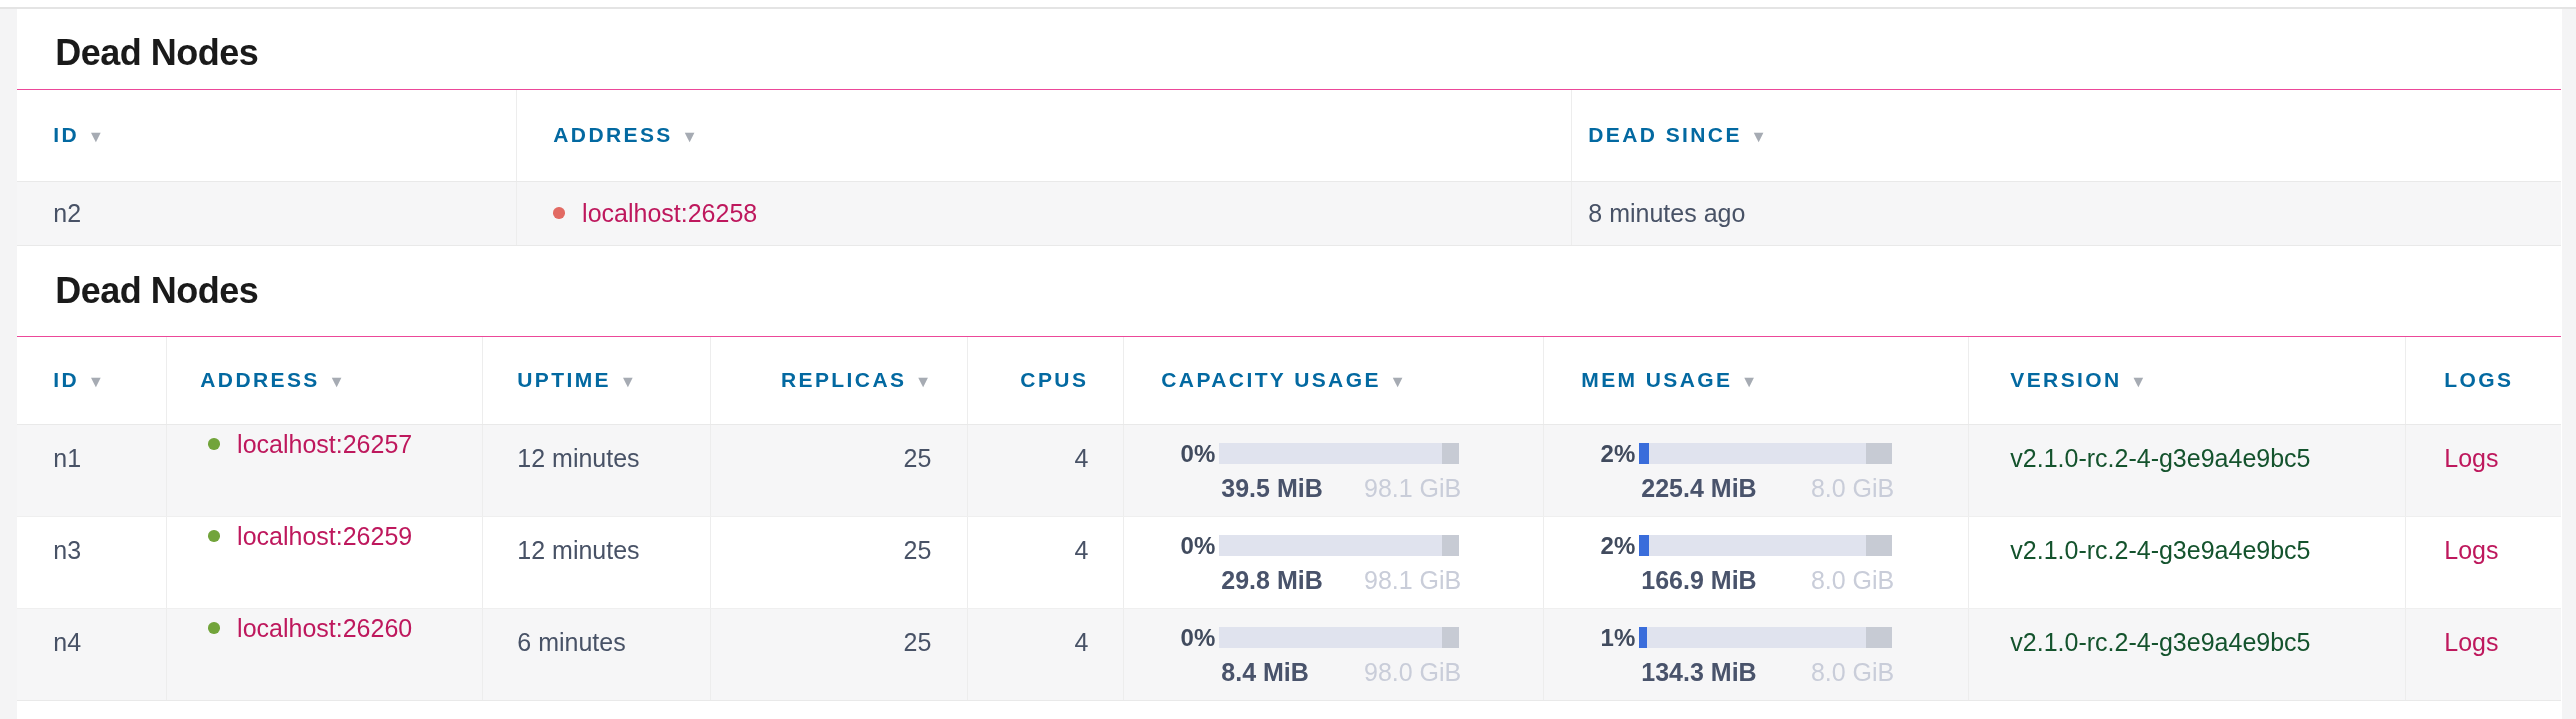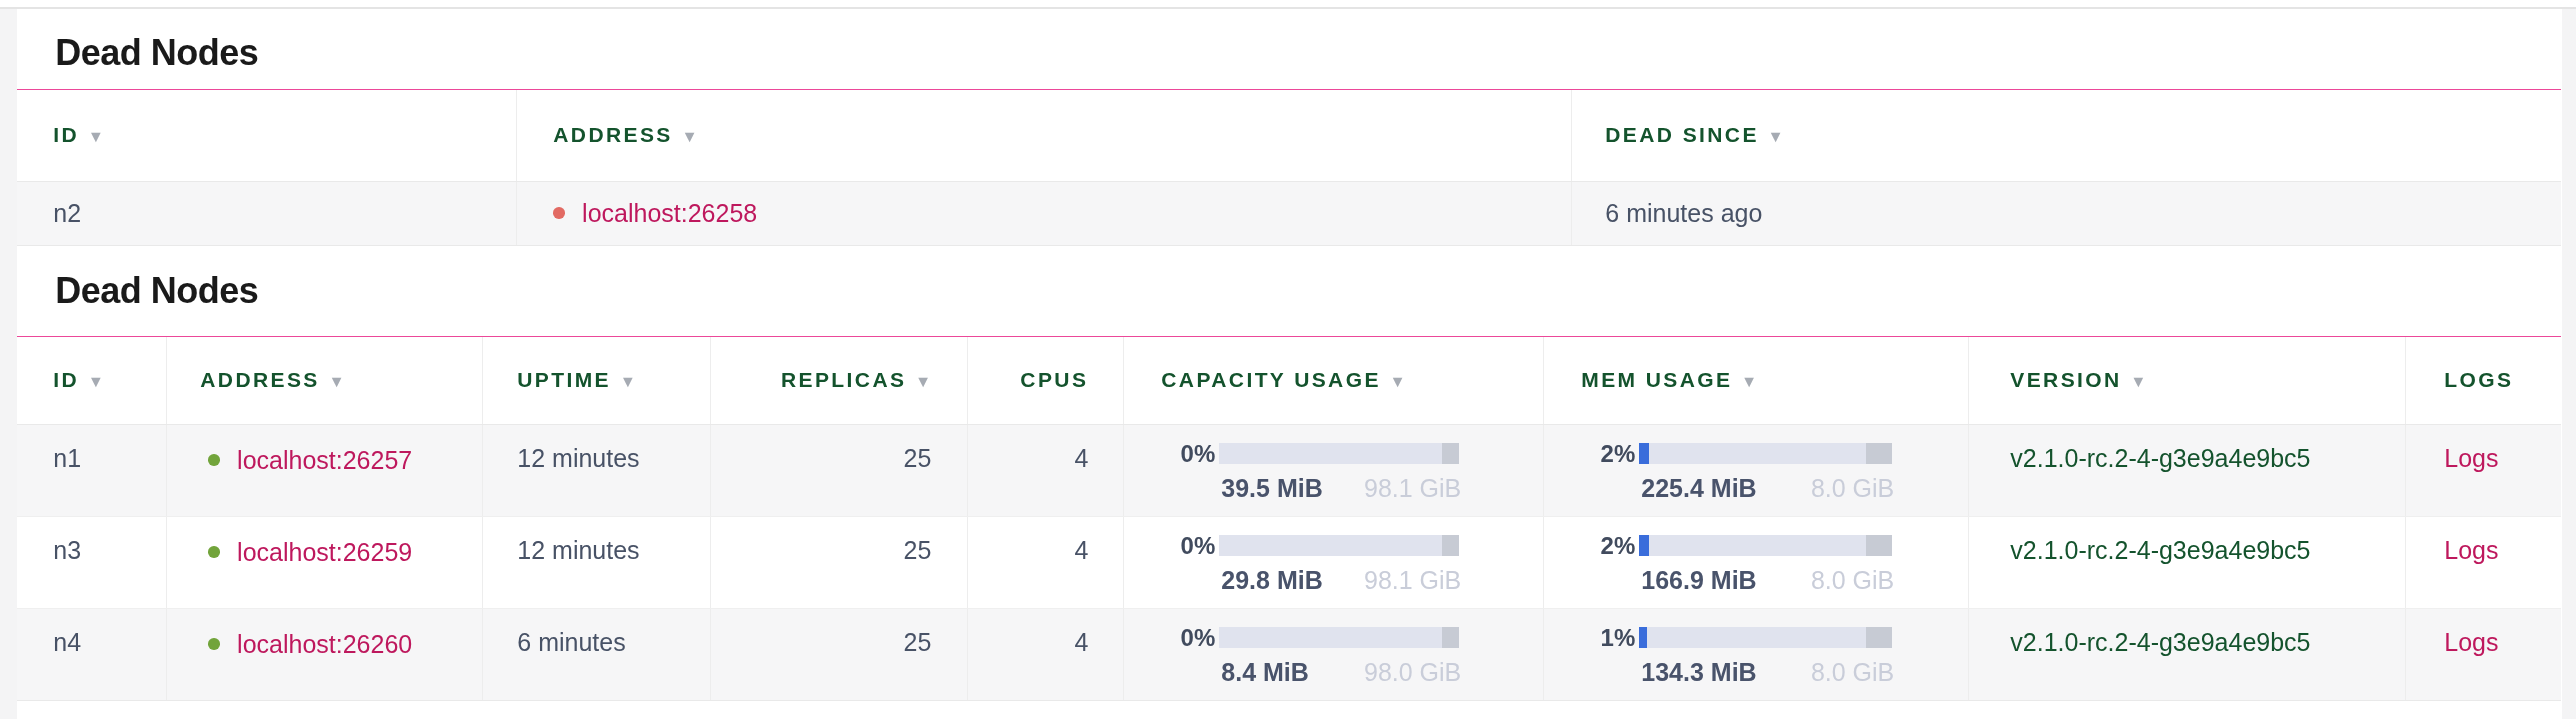--- a/index.html
+++ b/index.html
@@ -14,21 +14,21 @@
   .edge.right { left:2562px; width:14.4px; }
   .content { position:absolute; left:17.3px; top:8.7px; width:2544px; }
 
   .section-heading { display:flex; align-items:center; padding-left:38px; border-bottom:1px solid #ec4899; }
   .section-heading.dead { height:81px; padding-top:9.6px; }
   .section-heading.live { height:91px; }
   .section-heading h2 { font-size:36px; font-weight:700; color:#1a1a1a; letter-spacing:-0.5px; }
 
   .thead { display:grid; border-bottom:1px solid #e9e9e9; }
   .th {
-    display:flex; align-items:center; font-size:21px; font-weight:700; color:#14532d;
+    display:flex; align-items:center; font-size:21px; font-weight:700; color:#0369a1;
     letter-spacing:2.4px; text-transform:uppercase; white-space:nowrap;
   }
   .arrow::after { content:"▼"; font-size:16.4px; color:#a6abb3; margin-left:8.7px; letter-spacing:0; }
 
   .row { display:grid; }
   .row.gray { background:#f6f6f7; }
   .row.white { background:#ffffff; }
   .cell { font-size:25px; color:#485266; white-space:nowrap; }
   .bordered > .cell:not(:first-child), .thead > .th:not(:first-child) { border-left:1px solid #ededed; }
 
@@ -45,27 +45,27 @@
 
   .pad-id { padding-left:36px; }
   .pad-address-h { padding-left:33px; }
   .pad-uptime { padding-left:34px; }
   .num { text-align:right; }
   .pad-replicas { padding-right:36px; }
   .pad-cpus { padding-right:35px; }
   .pad-usage { padding-left:37px; }
   .pad-version { padding-left:41px; }
   .pad-logs { padding-left:38px; }
-  .pad-deadsince { padding-left:33px; }
+  .pad-deadsince { padding-left:16px; }
   .pad-dead-id { padding-left:36px; }
   .pad-dead-address { padding-left:36px; }
 
   .addr-cell { display:flex; align-items:center; }
   .live-table .addr-cell { padding-left:41px; padding-top:0; align-items:flex-start; }
-  .live-table .addr-inner { display:flex; align-items:center; margin-top:21px; }
+  .live-table .addr-inner { display:flex; align-items:center; margin-top:5px; }
   .dot { width:11.5px; height:11.5px; border-radius:50%; flex:0 0 auto; margin-right:17.3px; }
   .dot.green { background:#72a43b; }
   .dot.red { background:#e26a63; }
   a.link { color:#be185d; text-decoration:none; font-size:25px; line-height:29px; }
 
   
   .usage-cell { padding-top:15.4px !important; }
   .bar-row { display:flex; align-items:center; height:26px; }
   .pct { width:54px; text-align:right; font-size:24px; font-weight:600; color:#414b5e; flex:0 0 auto; }
   .bar { position:relative; height:21px; background:#e0e3ee; margin-left:3.8px; overflow:hidden; }
@@ -109,21 +109,21 @@
           <span>DEAD SINCE</span>
           <span class="arrow"></span>
         </div>
       </div>
       <div class="row gray bordered">
         <div class="cell pad-dead-id">n2</div>
         <div class="cell addr-cell pad-dead-address">
           <span class="dot red"></span>
           <a class="link" href="#">localhost:26258</a>
         </div>
-        <div class="cell pad-deadsince">6 minutes ago</div>
+        <div class="cell pad-deadsince">8 minutes ago</div>
       </div>
     </div>
 
     <div class="section-heading live">
       <h2>Dead Nodes</h2>
     </div>
 
     <div class="live-table">
       <div class="thead">
         <div class="th pad-id">

